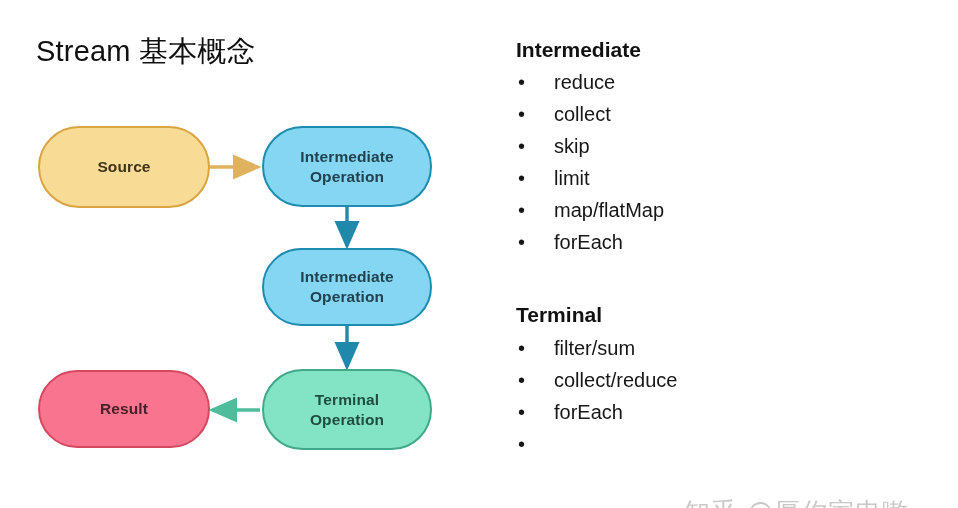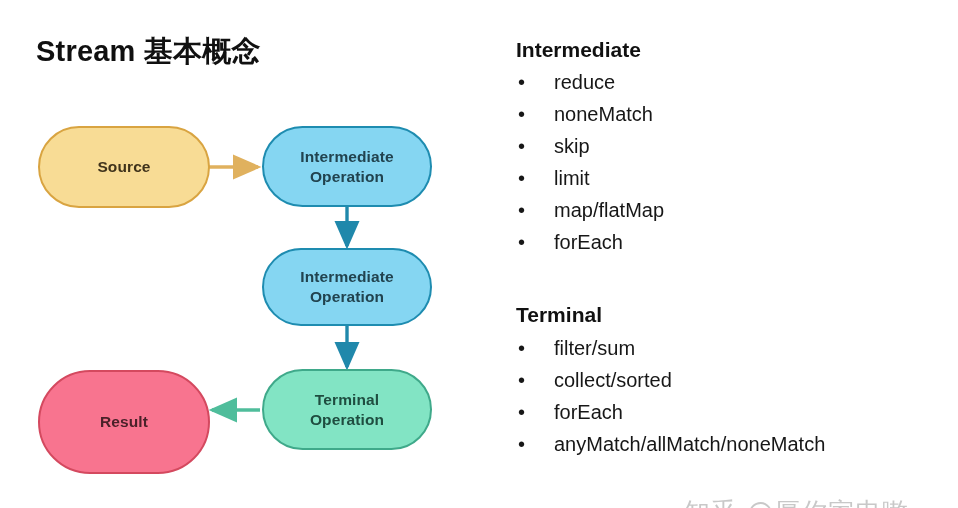--- a/index.html
+++ b/index.html
@@ -15,21 +15,21 @@
     font-family: "Liberation Sans", sans-serif;
     color: #111111;
   }
 
   
   #page-title {
     position: absolute;
     left: 36px;
     top: 32px;
     font-size: 29px;
-    font-weight: bold;
+    font-weight: normal;
     letter-spacing: 0.2px;
     color: #101010;
     white-space: nowrap;
   }
 
   
   #diagram {
     position: absolute;
     left: 0;
     top: 0;
@@ -70,21 +70,21 @@
     border-color: #1E8CB0;
     color: #21434f;
   }
   .node-terminal {
     left: 262px; top: 369px;  width: 170px; height: 81px;
     background: #82E4C4;
     border-color: #3FA98A;
     color: #1f4d40;
   }
   .node-result {
-    left: 38px;  top: 370px;  width: 172px; height: 104px;
+    left: 38px;  top: 370px;  width: 172px; height: 78px;
     background: #F8748F;
     border-color: #D4495F;
     color: #4a2129;
   }
   .node-label { display: block; }
 
   
   #arrows {
     position: absolute;
     left: 0; top: 0;
@@ -203,33 +203,33 @@
   </div>
 
 </div>
 
 <div id="lists">
 
   <div class="list-block" id="intermediate-block">
     <div class="list-heading">Intermediate</div>
     <ul class="bullet-list" id="intermediate-list">
         <li class="bullet-item"><span class="bullet-dot">•</span><span>reduce</span></li>
-        <li class="bullet-item"><span class="bullet-dot">•</span><span>noneMatch</span></li>
+        <li class="bullet-item"><span class="bullet-dot">•</span><span>collect</span></li>
         <li class="bullet-item"><span class="bullet-dot">•</span><span>skip</span></li>
         <li class="bullet-item"><span class="bullet-dot">•</span><span>limit</span></li>
         <li class="bullet-item"><span class="bullet-dot">•</span><span>map/flatMap</span></li>
         <li class="bullet-item"><span class="bullet-dot">•</span><span>forEach</span></li>
       </ul>
   </div>
 
   <div class="list-block" id="terminal-block">
     <div class="list-heading">Terminal</div>
     <ul class="bullet-list" id="terminal-list">
         <li class="bullet-item"><span class="bullet-dot">•</span><span>filter/sum</span></li>
-        <li class="bullet-item"><span class="bullet-dot">•</span><span>collect/sorted</span></li>
+        <li class="bullet-item"><span class="bullet-dot">•</span><span>collect/reduce</span></li>
         <li class="bullet-item"><span class="bullet-dot">•</span><span>forEach</span></li>
-        <li class="bullet-item"><span class="bullet-dot">•</span><span>anyMatch/allMatch/noneMatch</span></li>
+        <li class="bullet-item"><span class="bullet-dot">•</span></li>
       </ul>
   </div>
 
 </div>
 
 <div id="watermark">知乎 @厚你家电嗷</div>
 
 </body></html>

